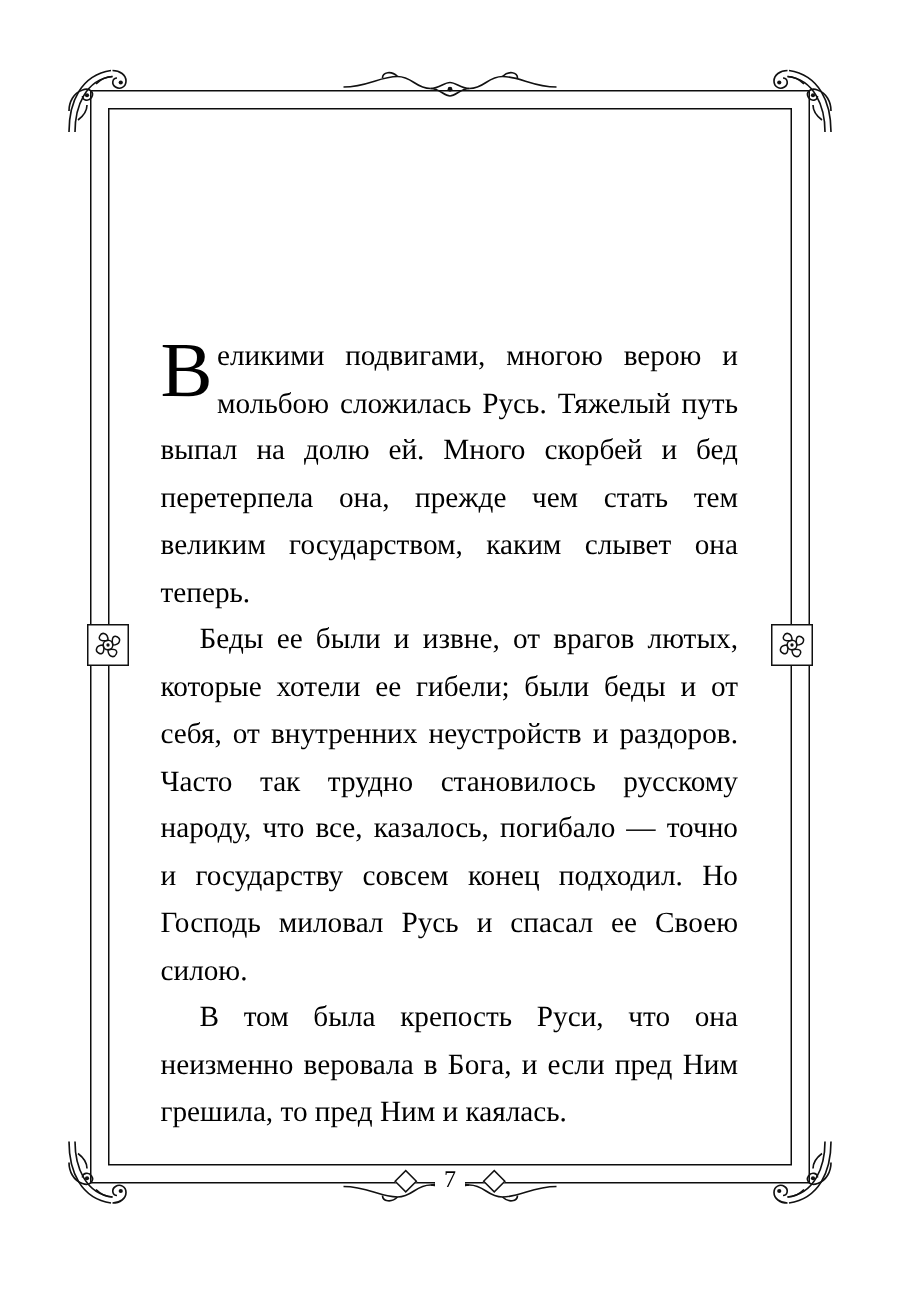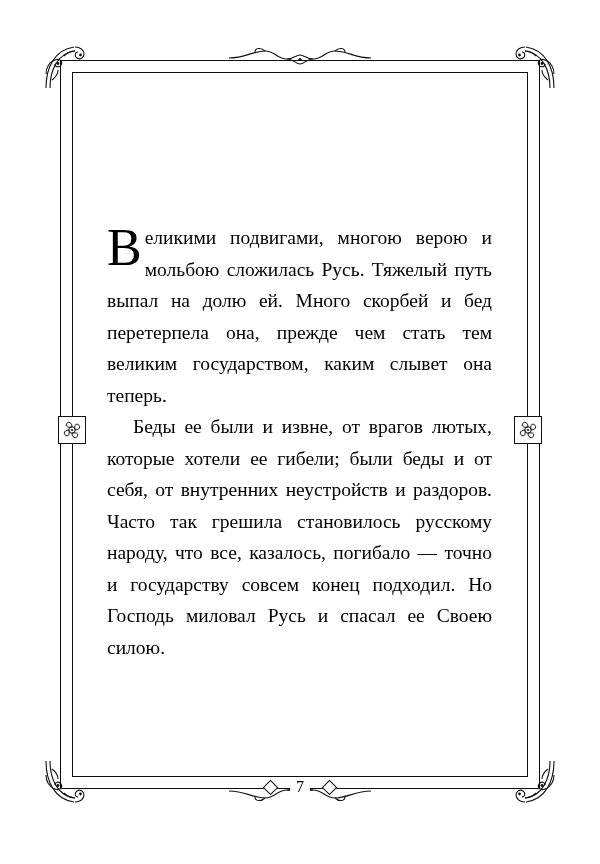--- a/index.html
+++ b/index.html
@@ -230,21 +230,22 @@
       <path d="M12 8.8 C12 4 8 3 6.5 6 C5 9 9 9.8 12 8.8Z"></path>
       <path d="M12 15.2 C12 20 16 21 17.5 18 C19 15 15 14.2 12 15.2Z"></path>
       <path d="M8.8 12 C4 12 3 16 6 17.5 C9 19 9.8 15 8.8 12Z"></path>
       <path d="M15.2 12 C20 12 21 8 18 6.5 C15 5 14.2 9 15.2 12Z"></path>
       <circle cx="12" cy="12" r="1.1" fill="#111" stroke="none"></circle>
     </svg>
   </div>
 
   <div class="textblock">
     <p class="para first"><span class="dropcap">В</span><span>еликими подвигами, многою верою и мольбою сложилась Русь. Тяжелый путь выпал на долю ей. Много скорбей и бед перетерпела она, прежде чем стать тем великим государством, каким слывет она теперь.</span></p>
-    <p class="para"><span>Беды ее были и извне, от врагов лютых, которые хотели ее гибели; были беды и от себя, от внутренних неустройств и раздоров. Часто так грешила становилось русскому народу, что все, казалось, погибало — точно и государству совсем конец подходил. Но Господь миловал Русь и спасал ее Своею силою.</span></p>
+    <p class="para"><span>Беды ее были и извне, от врагов лютых, которые хотели ее гибели; были беды и от себя, от внутренних неустройств и раздоров. Часто так трудно становилось русскому народу, что все, казалось, погибало — точно и государству совсем конец подходил. Но Господь миловал Русь и спасал ее Своею силою.</span></p>
+    <p class="para"><span>В том была крепость Руси, что она неизменно веровала в Бога, и если пред Ним грешила, то пред Ним и каялась.</span></p>
   </div>
 
   <div class="folio">
     <span class="diamond"></span>
     <span class="num">7</span>
     <span class="diamond"></span>
   </div>
 
 </div>
 

